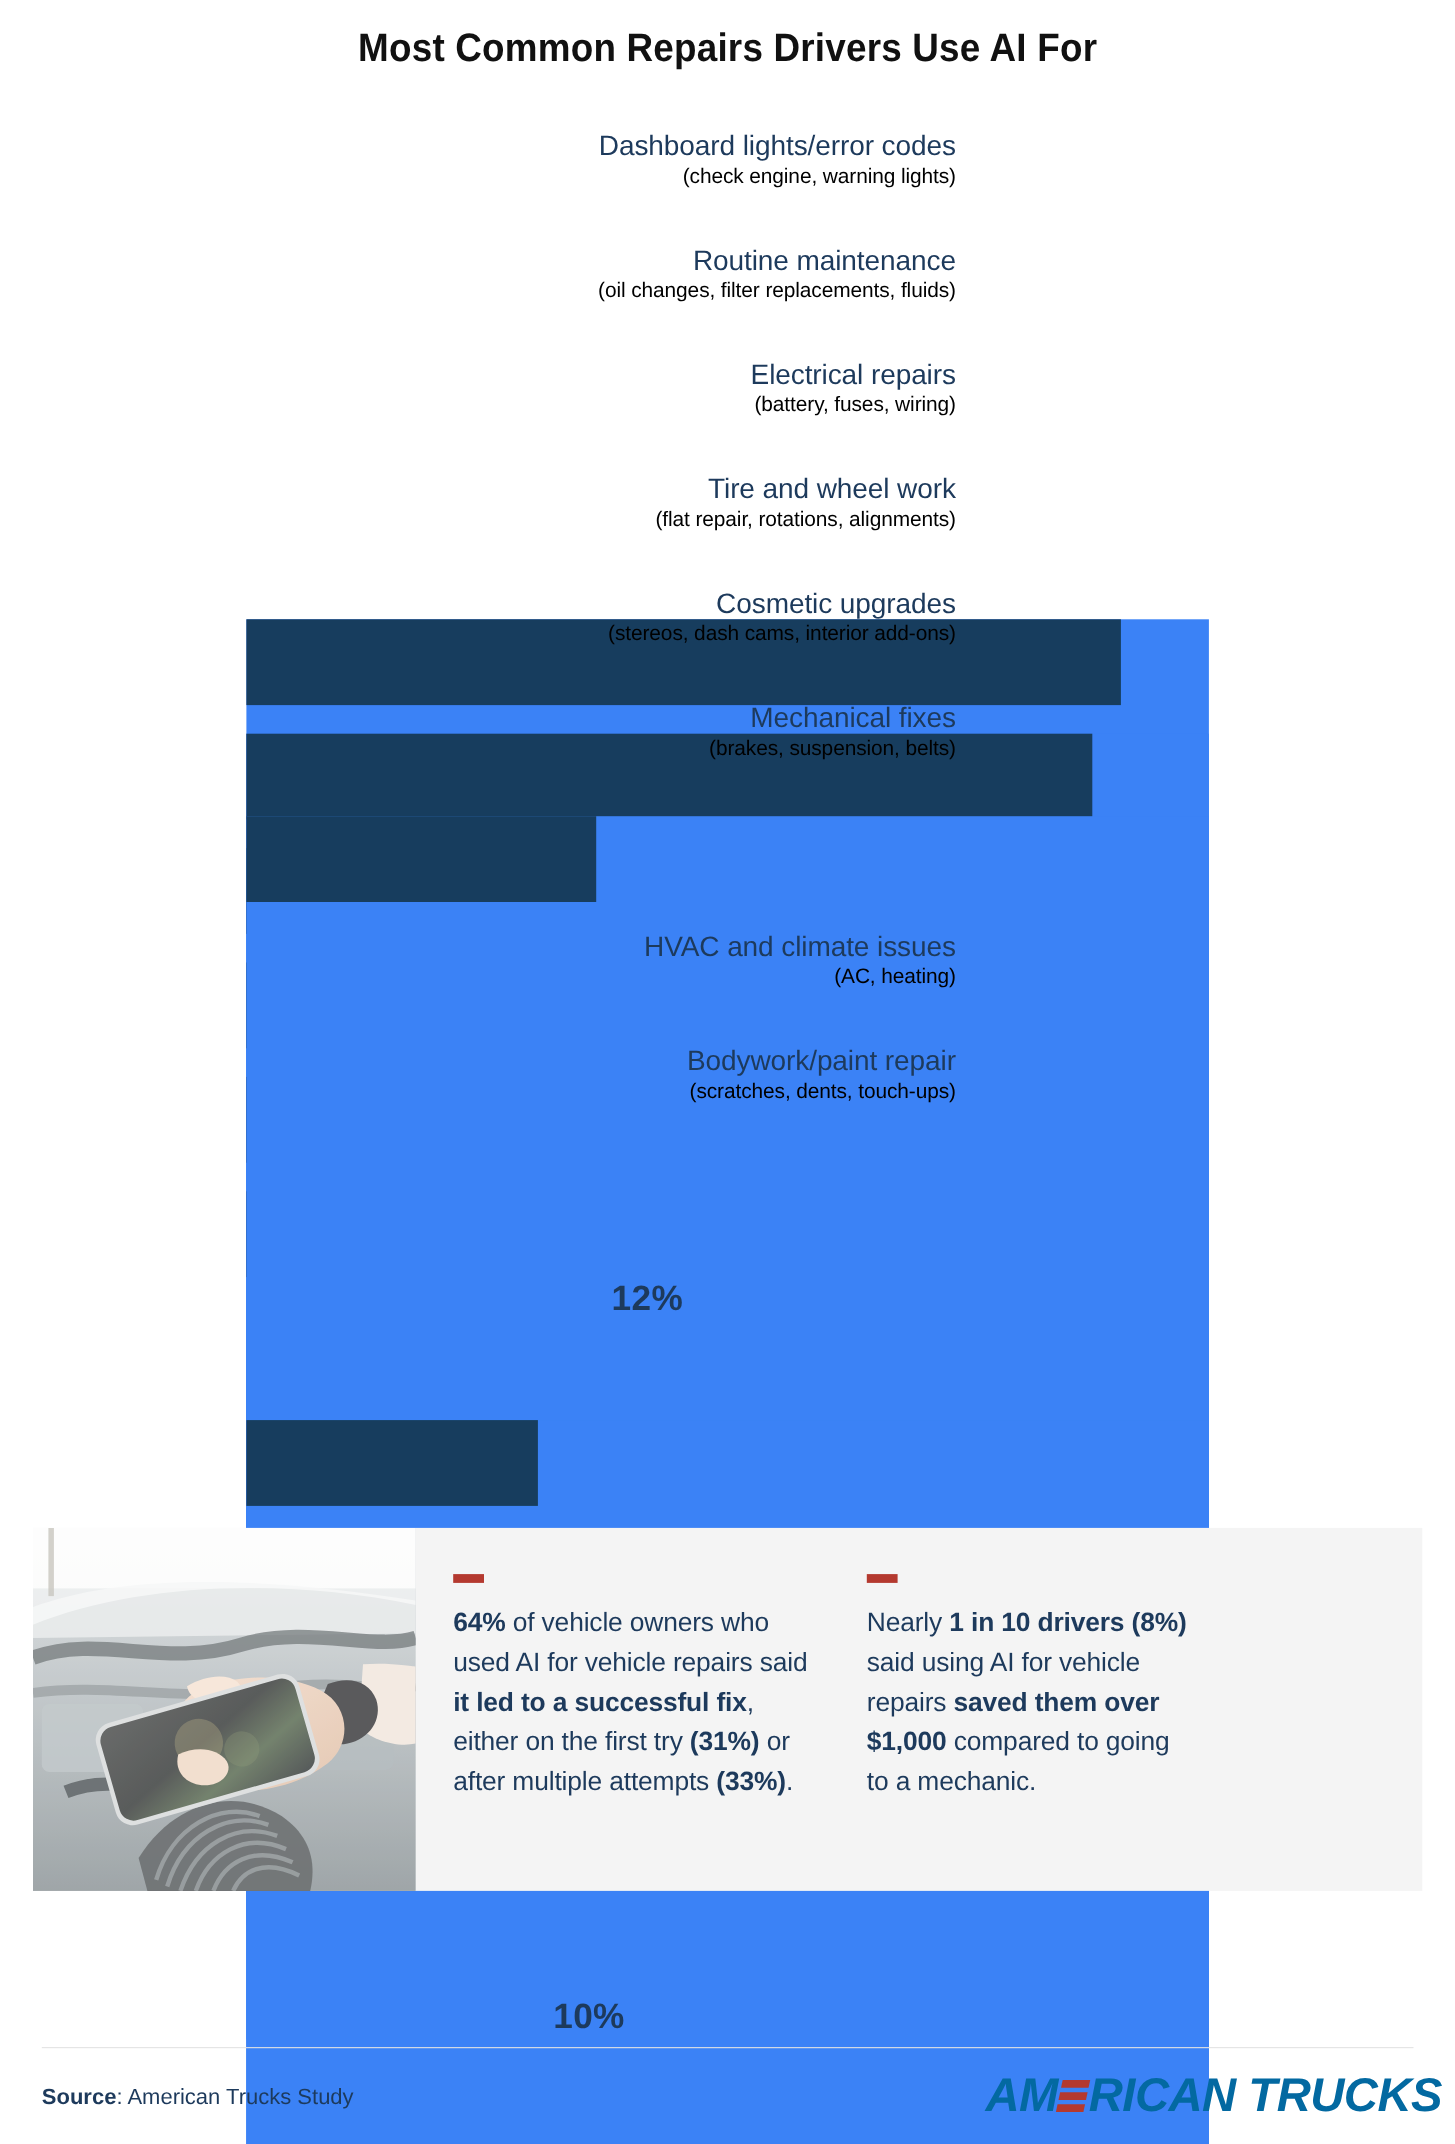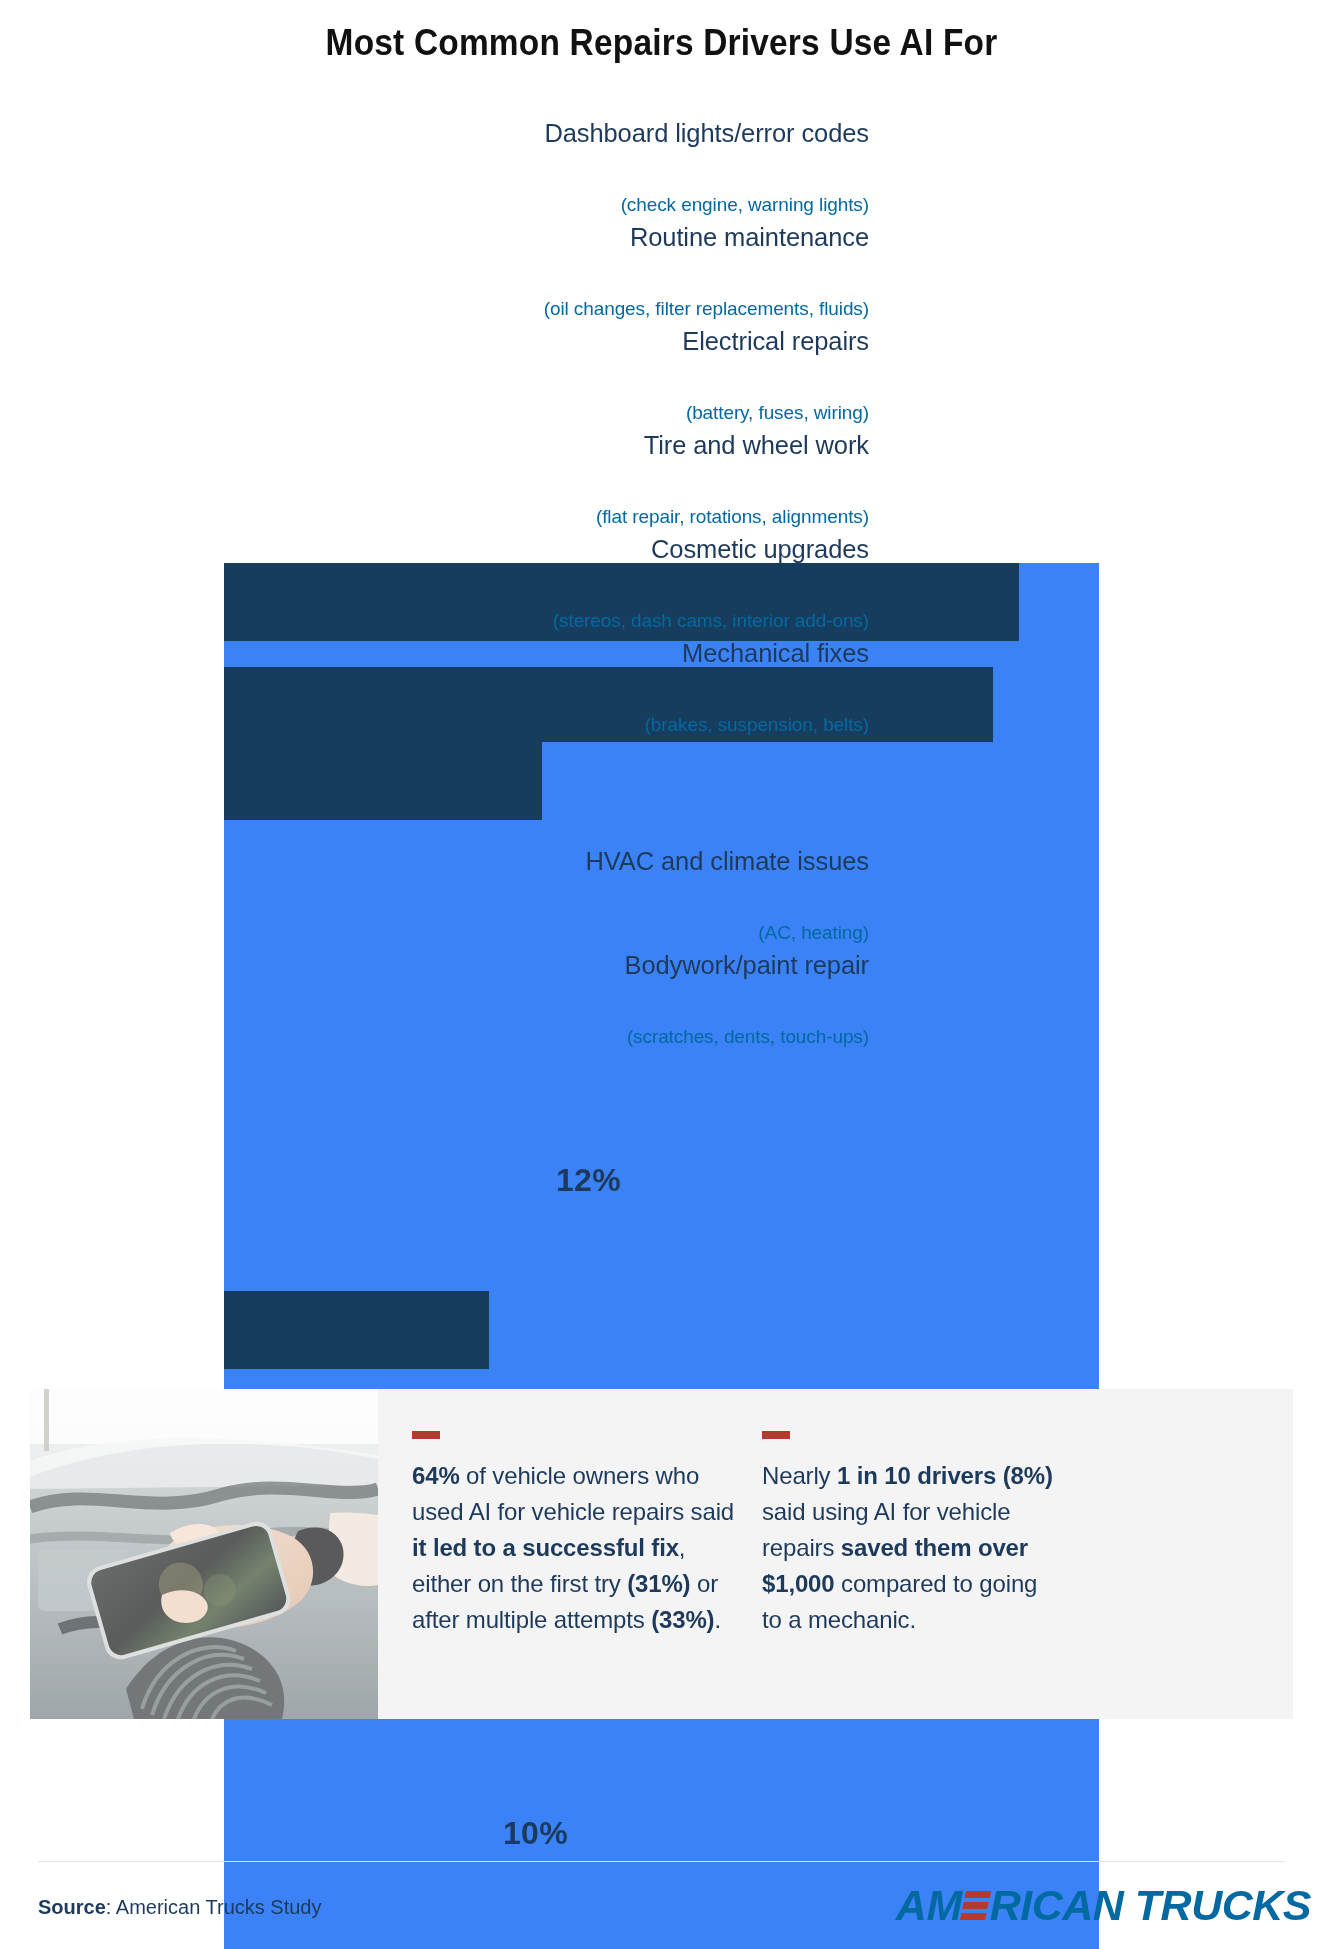--- a/index.html
+++ b/index.html
@@ -63,23 +63,22 @@
     font-size: 25.5px;
     line-height: 30px;
     color: #1d3a5c;
     letter-spacing: -0.1px;
   }
 
   .row-label .sub {
     display: block;
     font-size: 19px;
     line-height: 25px;
-    color: #0369a1;
+    color: #000000;
     letter-spacing: -0.1px;
-    margin-top: 44px;
   }
 
   .track {
     position: relative;
     flex: 0 0 875px;
     width: 875px;
     height: 78px;
     background: #3b82f6;
   }
 
@@ -123,21 +122,21 @@
     overflow: hidden;
     background: #d9dde0;
   }
 
   .photo svg { display: block; width: 348px; height: 330px; }
 
   .callouts {
     flex: 1;
     display: flex;
     padding: 42px 24px 20px 34px;
-    gap: 20px;
+    gap: 46px;
   }
 
   .callout { width: 330px; }
   .callout.second { width: 300px; }
 
   .dash {
     width: 28px;
     height: 8px;
     background: #b4392f;
     margin-bottom: 19px;

